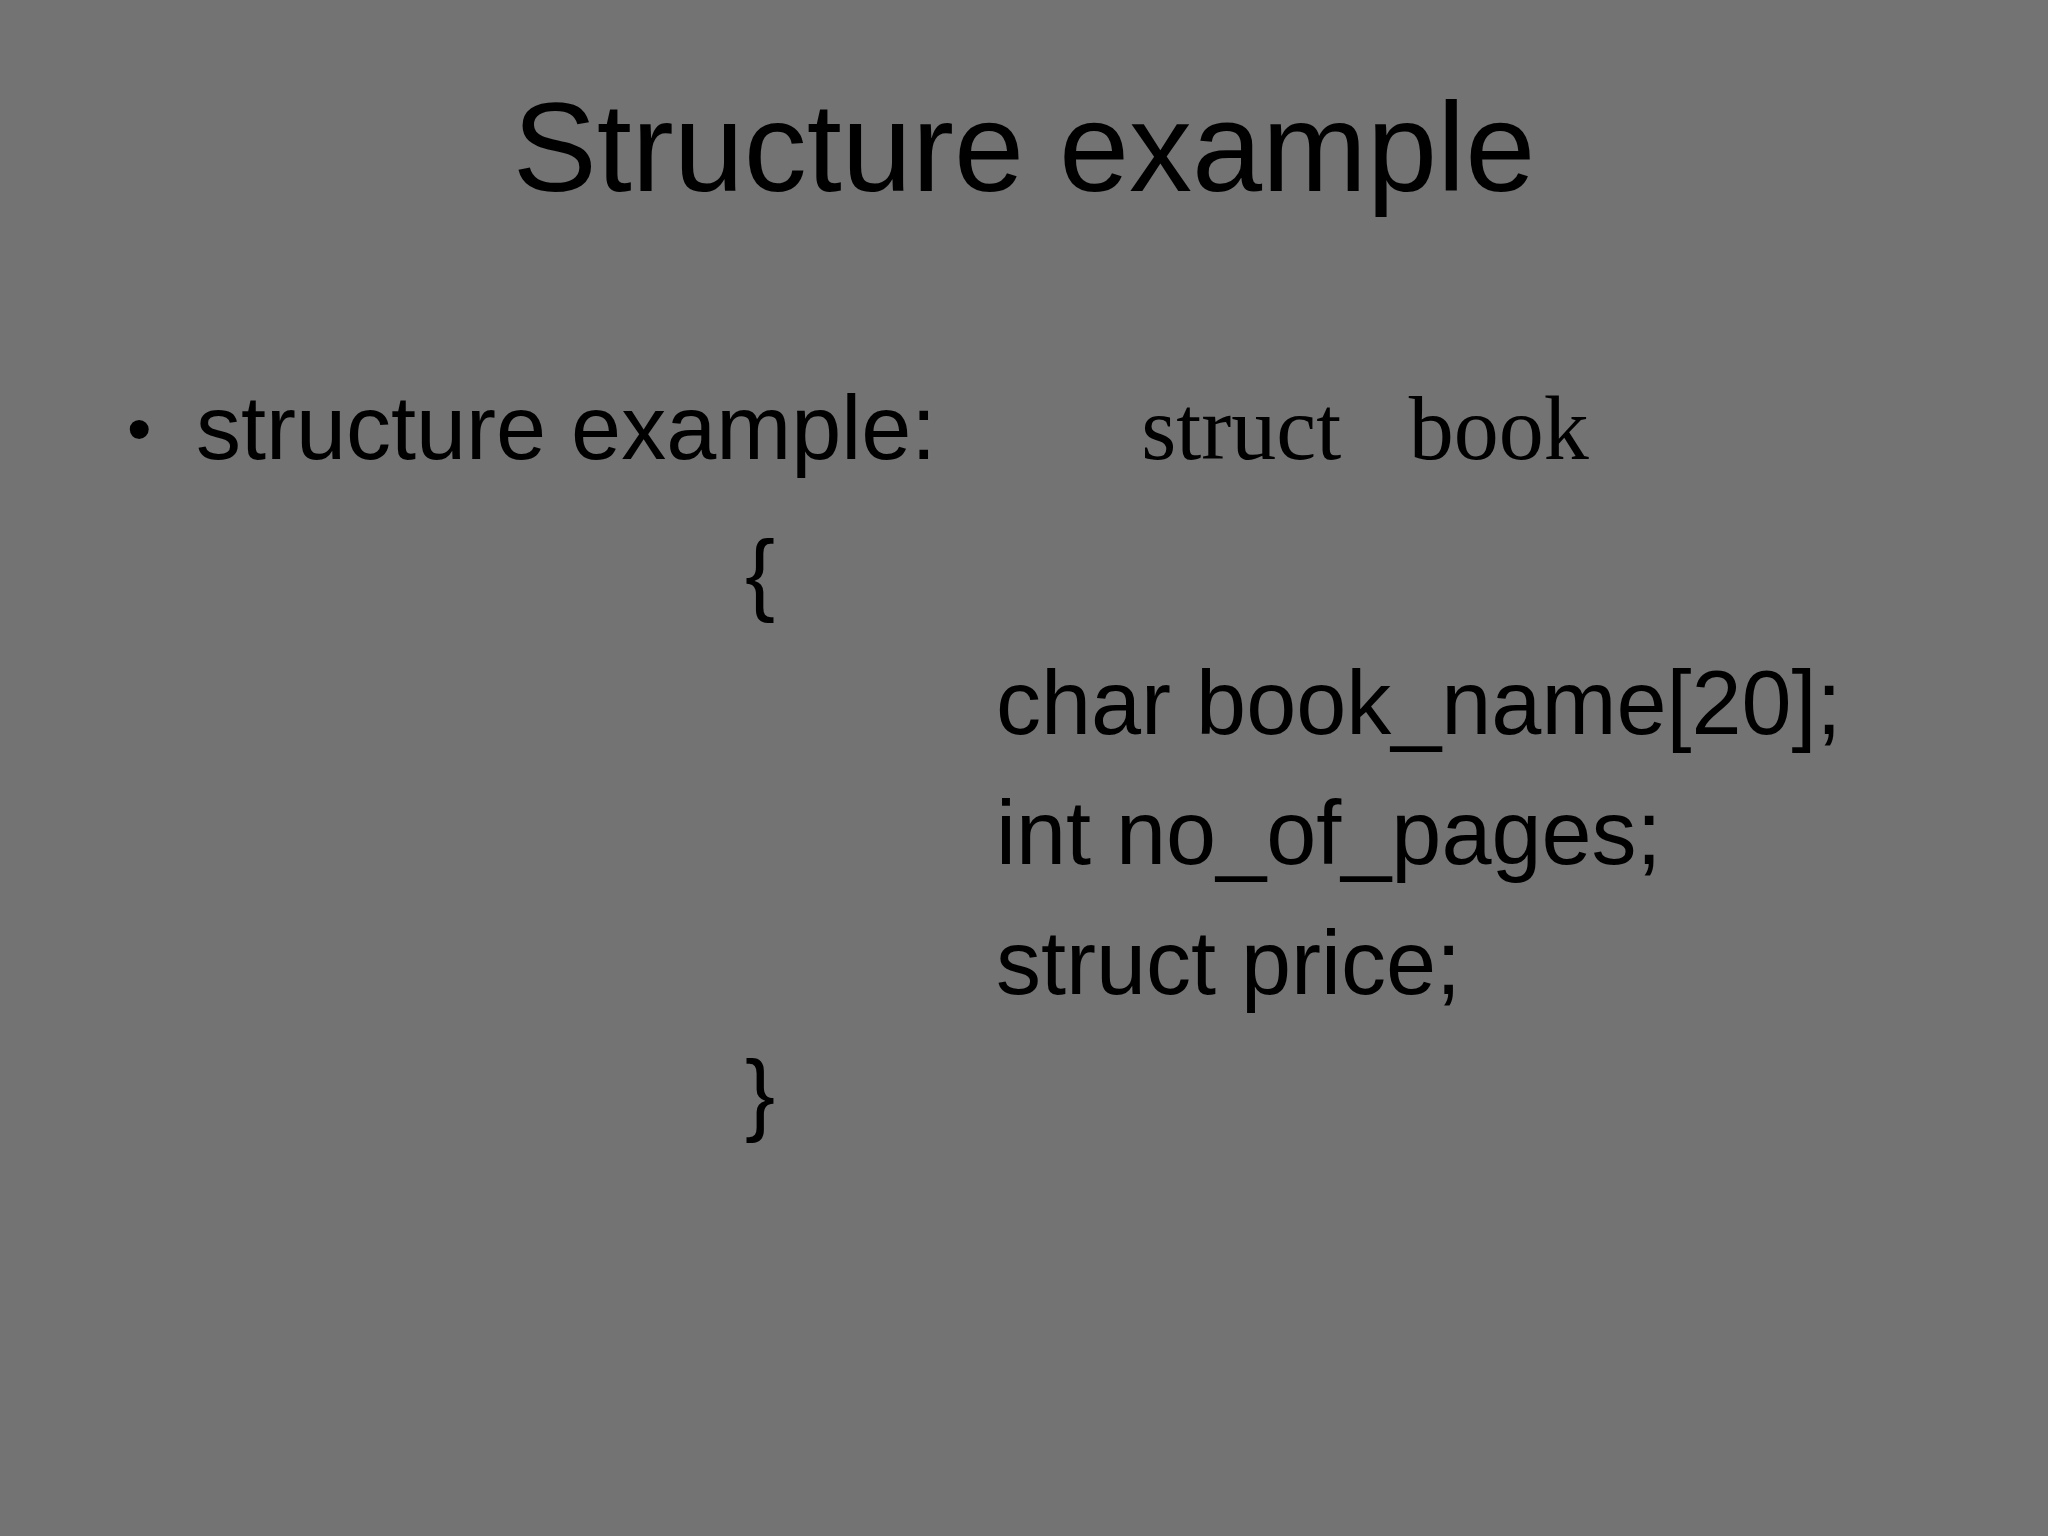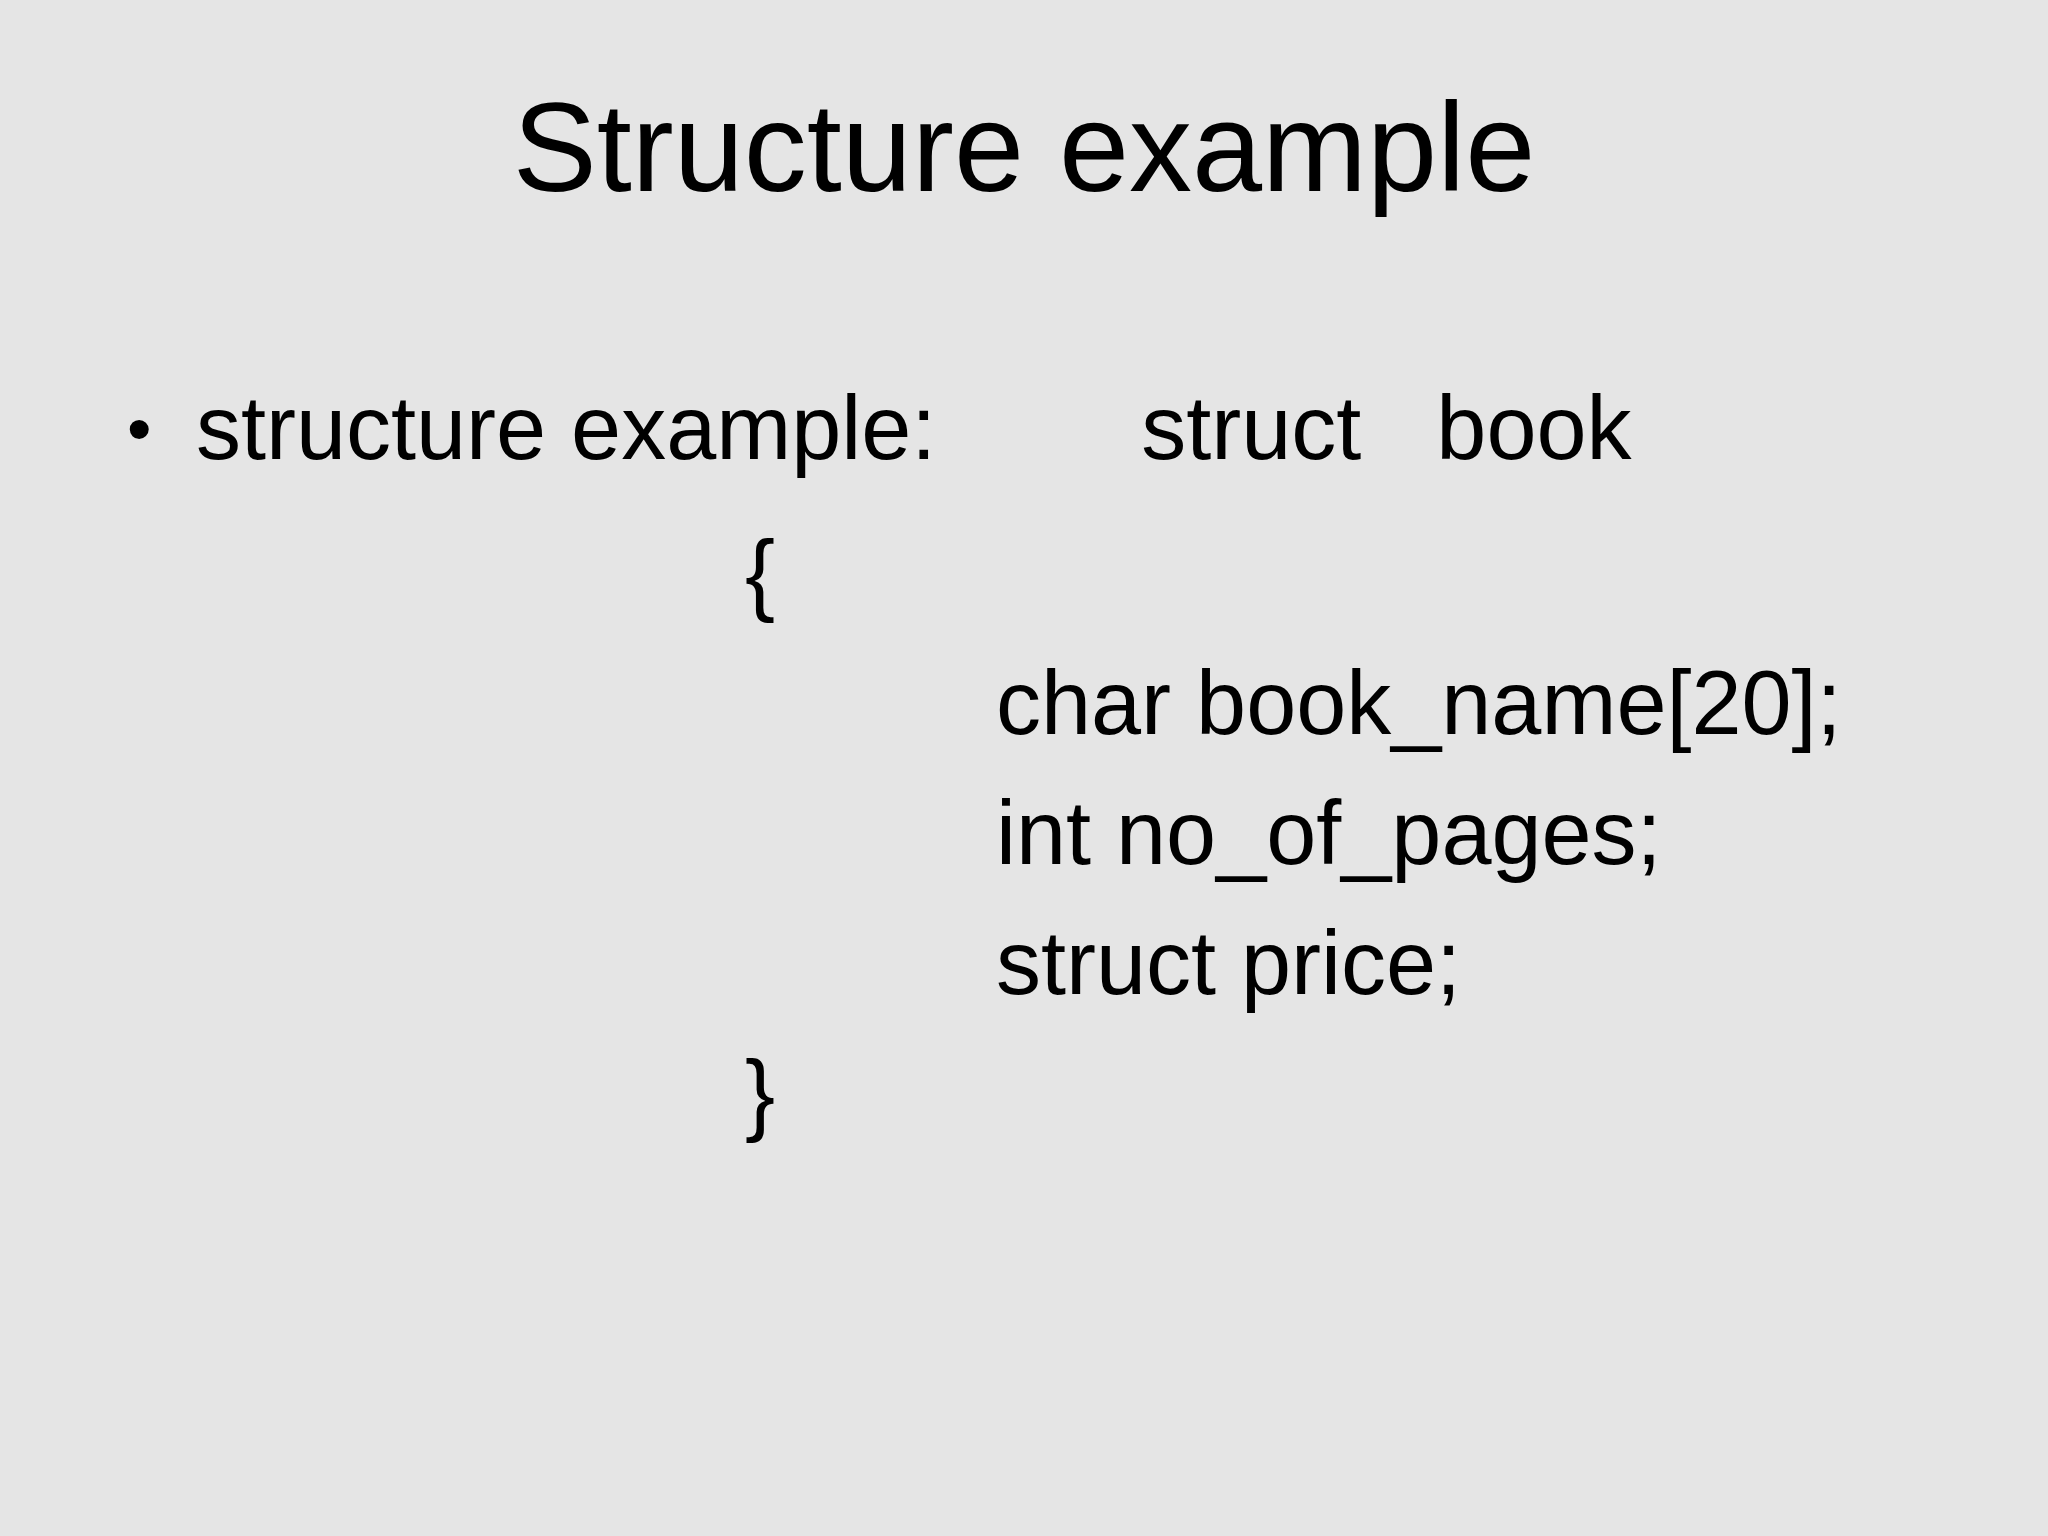--- a/index.html
+++ b/index.html
@@ -4,21 +4,21 @@
 <style>
   html, body {
     margin: 0;
     padding: 0;
     background: #ffffff;
   }
   .slide {
     position: relative;
     width: 2048px;
     height: 1536px;
-    background: #e5e5e5;
+    background: #737373;
     color: #000000;
     font-family: "Liberation Sans", sans-serif;
     overflow: hidden;
   }
   .title {
     margin: 0;
     padding-top: 72px;
     text-align: center;
     font-size: 126px;
     font-weight: 400;
@@ -37,20 +37,21 @@
   }
   .bullet-dot {
     display: inline-block;
     width: 69px;
     font-size: 70px;
     vertical-align: 6px;
   }
   .inline-code {
     margin-left: 205px;
     white-space: pre;
+    font-family: Liberation Serif, serif;
   }
   .code-block {
     margin-top: 14px;
   }
   .code-line {
     white-space: pre;
   }
   .code-line.brace {
     padding-left: 745px;
   }

